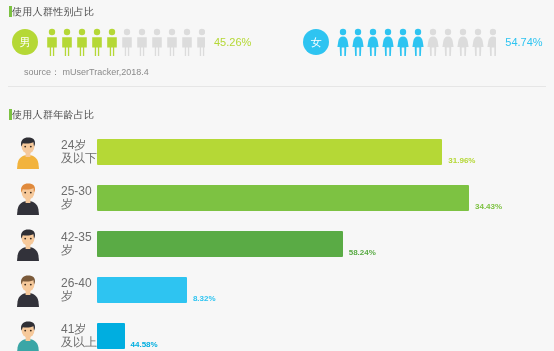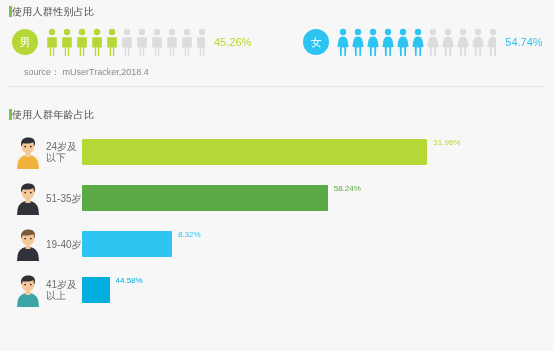--- a/index.html
+++ b/index.html
@@ -144,34 +144,35 @@
     position: relative;
   }
   .avatar {
     width: 30px;
     height: 34px;
     margin-left: 13px;
     flex: 0 0 auto;
     position: relative;
   }
   .age-label {
-    font-size: 10px;
+    font-size: 12px;
     color: #6d6d6d;
     width: 36px;
-    margin-left: 3px;
+    margin-left: 18px;
     flex: 0 0 auto;
     line-height: 1.1;
   }
   .bar-track {
     position: relative;
     height: 26px;
     flex: 1 1 auto;
     margin-right: 6px;
     display: flex;
-    align-items: flex-start;
+    align-items: flex-end;
+    font-weight: bold;
   }
   .bar {
     height: 26px;
     border-radius: 1px;
     flex: 0 0 auto;
   }
   .bar-value {
     font-size: 8px;
     margin-left: 6px;
     line-height: 1;
@@ -318,40 +319,55 @@
         <div class="bar-track">
           <div class="bar" style="width: 345.313px; background: rgb(181, 216, 54);"></div>
           <div class="bar-value" style="color: rgb(181, 216, 54);">31.96%</div>
         </div>
       </div>
       <div class="age-row">
         <div class="avatar"><svg viewBox="0 0 30 34" width="30" height="34">
             <path d="M15 20c-5.6 0-9.6 3.2-10.4 8.2L4 34h22l-.6-5.8C24.6 23.2 20.6 20 15 20z" fill="#32323a"></path>
             <rect x="12.6" y="16" width="4.8" height="6" fill="#f6c99b"></rect>
             <ellipse cx="15" cy="11.5" rx="6.4" ry="7.2" fill="#f6c99b"></ellipse>
+            <path d="M15 2.6c-4.3 0-7 2.6-7 6.3 0 1 .2 1.9.5 2.5l1.3-3.2c3.2.6 7.6.5 10.6-1l.6 4.2c.6-.8 1-2 1-3.5 0-3.7-2.7-5.3-7-5.3z" fill="#e08a3c"></path>
+            <circle cx="12.2" cy="11.6" r="0.9" fill="#3a2a1c"></circle>
+            <circle cx="17.8" cy="11.6" r="0.9" fill="#3a2a1c"></circle>
+          </svg></div>
+        <div class="age-label">25-30岁</div>
+        <div class="bar-track">
+          <div class="bar" style="width: 372px; background: rgb(125, 194, 66);"></div>
+          <div class="bar-value" style="color: rgb(125, 194, 66);">34.43%</div>
+        </div>
+      </div>
+      <div class="age-row">
+        <div class="avatar"><svg viewBox="0 0 30 34" width="30" height="34">
+            <path d="M15 20c-5.6 0-9.6 3.2-10.4 8.2L4 34h22l-.6-5.8C24.6 23.2 20.6 20 15 20z" fill="#32323a"></path>
+            <rect x="12.6" y="16" width="4.8" height="6" fill="#f6c99b"></rect>
+            <ellipse cx="15" cy="11.5" rx="6.4" ry="7.2" fill="#f6c99b"></ellipse>
             <path d="M15 2.6c-4.3 0-7 2.6-7 6.3 0 1 .2 1.9.5 2.5l1.3-3.2c3.2.6 7.6.5 10.6-1l.6 4.2c.6-.8 1-2 1-3.5 0-3.7-2.7-5.3-7-5.3z" fill="#2f2f35"></path>
             <circle cx="12.2" cy="11.6" r="0.9" fill="#3a2a1c"></circle>
             <circle cx="17.8" cy="11.6" r="0.9" fill="#3a2a1c"></circle>
           </svg></div>
-        <div class="age-label">51-35岁</div>
+        <div class="age-label">42-35岁</div>
         <div class="bar-track">
           <div class="bar" style="width: 245.695px; background: rgb(90, 171, 69);"></div>
           <div class="bar-value" style="color: rgb(90, 171, 69);">58.24%</div>
         </div>
       </div>
       <div class="age-row">
         <div class="avatar"><svg viewBox="0 0 30 34" width="30" height="34">
             <path d="M15 20c-5.6 0-9.6 3.2-10.4 8.2L4 34h22l-.6-5.8C24.6 23.2 20.6 20 15 20z" fill="#32323a"></path>
             <rect x="12.6" y="16" width="4.8" height="6" fill="#f6c99b"></rect>
             <ellipse cx="15" cy="11.5" rx="6.4" ry="7.2" fill="#f6c99b"></ellipse>
             <path d="M15 2.6c-4.3 0-7 2.6-7 6.3 0 1 .2 1.9.5 2.5l1.3-3.2c3.2.6 7.6.5 10.6-1l.6 4.2c.6-.8 1-2 1-3.5 0-3.7-2.7-5.3-7-5.3z" fill="#7b5a3a"></path>
             <circle cx="12.2" cy="11.6" r="0.9" fill="#3a2a1c"></circle>
             <circle cx="17.8" cy="11.6" r="0.9" fill="#3a2a1c"></circle>
           </svg></div>
-        <div class="age-label">19-40岁</div>
+        <div class="age-label">26-40岁</div>
         <div class="bar-track">
           <div class="bar" style="width: 89.8937px; background: rgb(46, 196, 241);"></div>
           <div class="bar-value" style="color: rgb(46, 196, 241);">8.32%</div>
         </div>
       </div>
       <div class="age-row">
         <div class="avatar"><svg viewBox="0 0 30 34" width="30" height="34">
             <path d="M15 20c-5.6 0-9.6 3.2-10.4 8.2L4 34h22l-.6-5.8C24.6 23.2 20.6 20 15 20z" fill="#3aa6a6"></path>
             <rect x="12.6" y="16" width="4.8" height="6" fill="#f6c99b"></rect>
             <ellipse cx="15" cy="11.5" rx="6.4" ry="7.2" fill="#f6c99b"></ellipse>

